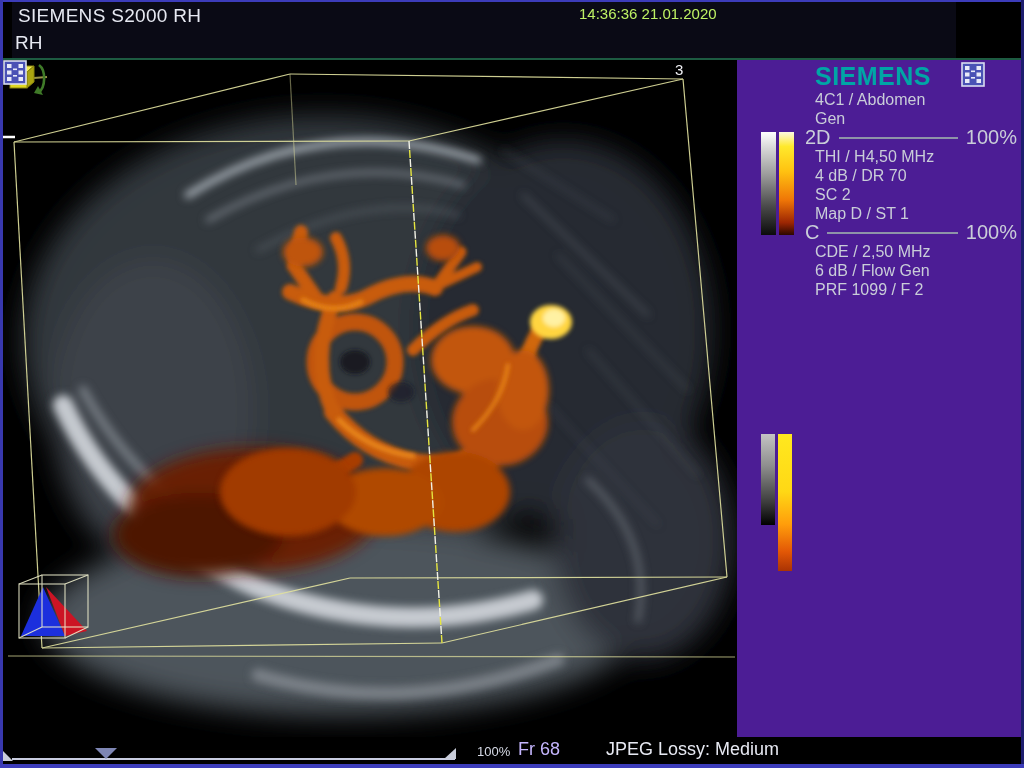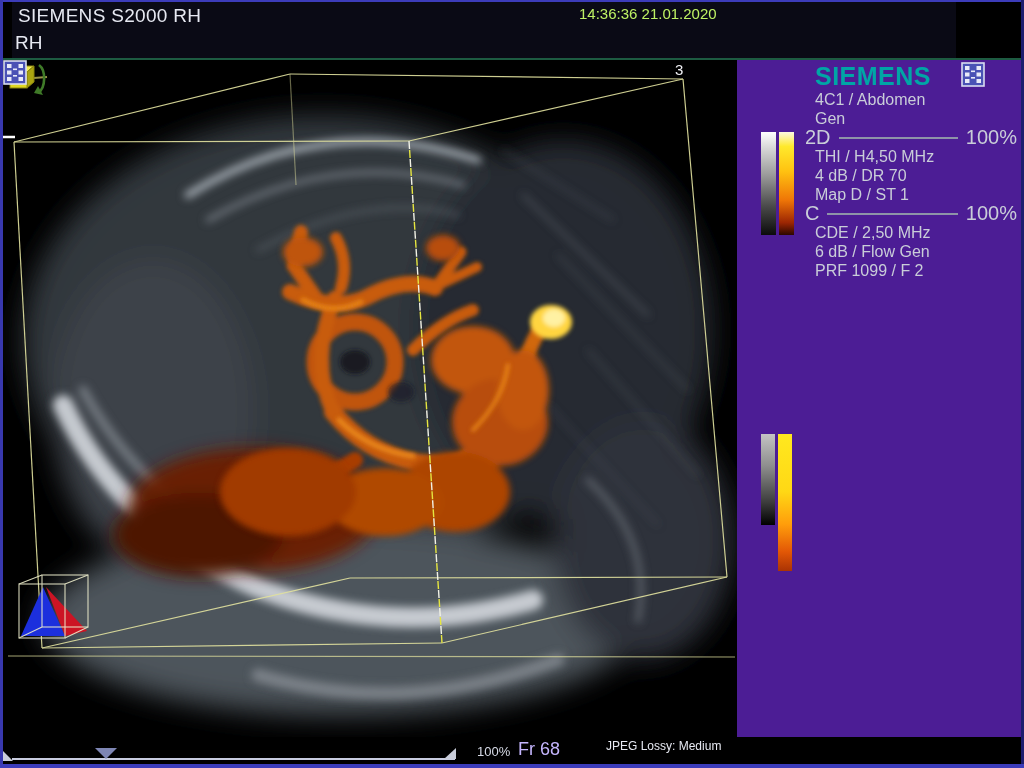--- a/index.html
+++ b/index.html
@@ -48,21 +48,21 @@
   .bbar{position:absolute;left:0;top:737px;width:1024px;height:27px;background:#000;}
   .corner-tri{position:absolute;left:2px;top:13px;width:0;height:0;
      border-left:11px solid #c9cdda;border-top:11px solid transparent;}
   .cine-line{position:absolute;left:12px;top:21px;width:443px;height:2px;background:#c9cde0;}
   .cine-marker{position:absolute;left:95px;top:11px;width:0;height:0;
      border-left:11px solid transparent;border-right:11px solid transparent;border-top:11px solid #7e86b4;}
   .cine-end{position:absolute;left:444px;top:11px;width:0;height:0;
      border-right:12px solid #c9cdda;border-top:11px solid transparent;}
   .bb-zoom{position:absolute;left:477px;top:7px;font-size:13px;color:#d6daе6;color:#d6dae6;}
   .bb-frame{position:absolute;left:518px;top:2px;font-size:18px;color:#c4b5fd;}
-  .bb-jpeg{position:absolute;left:606px;top:2px;font-size:12px;color:#e7e9f2;}
+  .bb-jpeg{position:absolute;left:606px;top:2px;font-size:18px;color:#e7e9f2;}
 </style>
 </head>
 <body>
 
 <div class="screen">
 
   <div class="titlebar">
     <div class="title-main">SIEMENS S2000 RH</div>
     <div class="title-stamp">14:36:36 21.01.2020</div>
     <div class="title-sub">RH</div>
@@ -233,20 +233,21 @@
       <div class="rp-line">4C1 / Abdomen</div>
       <div class="rp-line">Gen</div>
 
       <div class="gain-row">
         <span>2D</span>
         <span class="gain-rule"></span>
         <span>100%</span>
       </div>
       <div class="rp-line">THI / H4,50 MHz</div>
       <div class="rp-line">4 dB / DR 70</div>
+      <div class="rp-line">SC 2</div>
       <div class="rp-line">Map D / ST 1</div>
 
       <div class="gain-row">
         <span>C</span>
         <span class="gain-rule"></span>
         <span>100%</span>
       </div>
       <div class="rp-line">CDE / 2,50 MHz</div>
       <div class="rp-line">6 dB / Flow Gen</div>
       <div class="rp-line">PRF 1099 / F 2</div>

